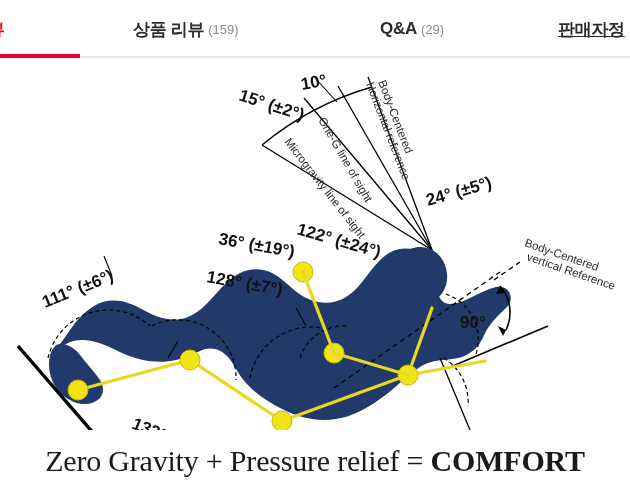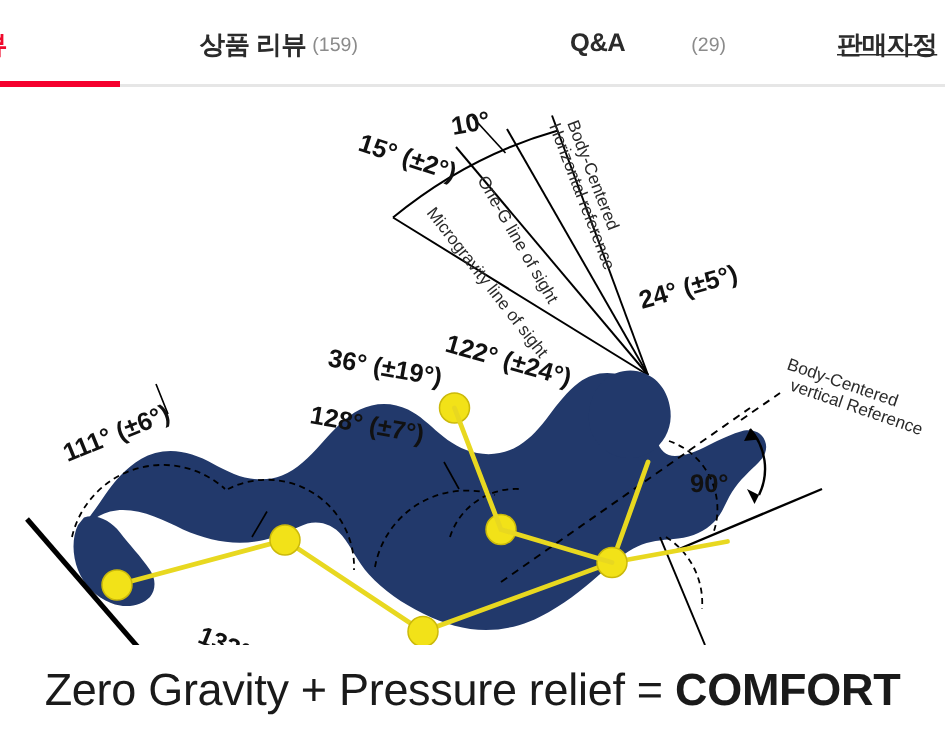--- a/index.html
+++ b/index.html
@@ -70,38 +70,39 @@
     position:absolute; top:430px; left:0;
     width:630px; height:62px;
     display:flex; align-items:center; justify-content:center;
     background:#ffffff;
   }
   #caption .cap-text {
     font-size:30px;
     color:#1a1a1a;
     font-weight:normal;
     letter-spacing:-0.2px;
+    font-family:Liberation Serif, serif;
   }
   #caption .cap-strong { font-weight:bold; }
 </style>
 </head>
 <body>
 
 <div id="tabbar">
 
   <div class="tab active" style="left:-12px;">
     <span>뷰</span>
   </div>
 
   <div class="tab" style="left:133px;">
     <span>상품 리뷰</span>
     <span class="count">(159)</span>
   </div>
 
-  <div class="tab" style="left:380px;gap:40px;">
+  <div class="tab" style="left:380px;">
     <span>Q&amp;A</span>
     <span class="count">(29)</span>
   </div>
 
   <div class="tab" style="left:558px;text-decoration:underline;">
     <span>판매자정</span>
   </div>
 
   <div id="tab-baseline"></div>
   <div id="tab-indicator"></div>

